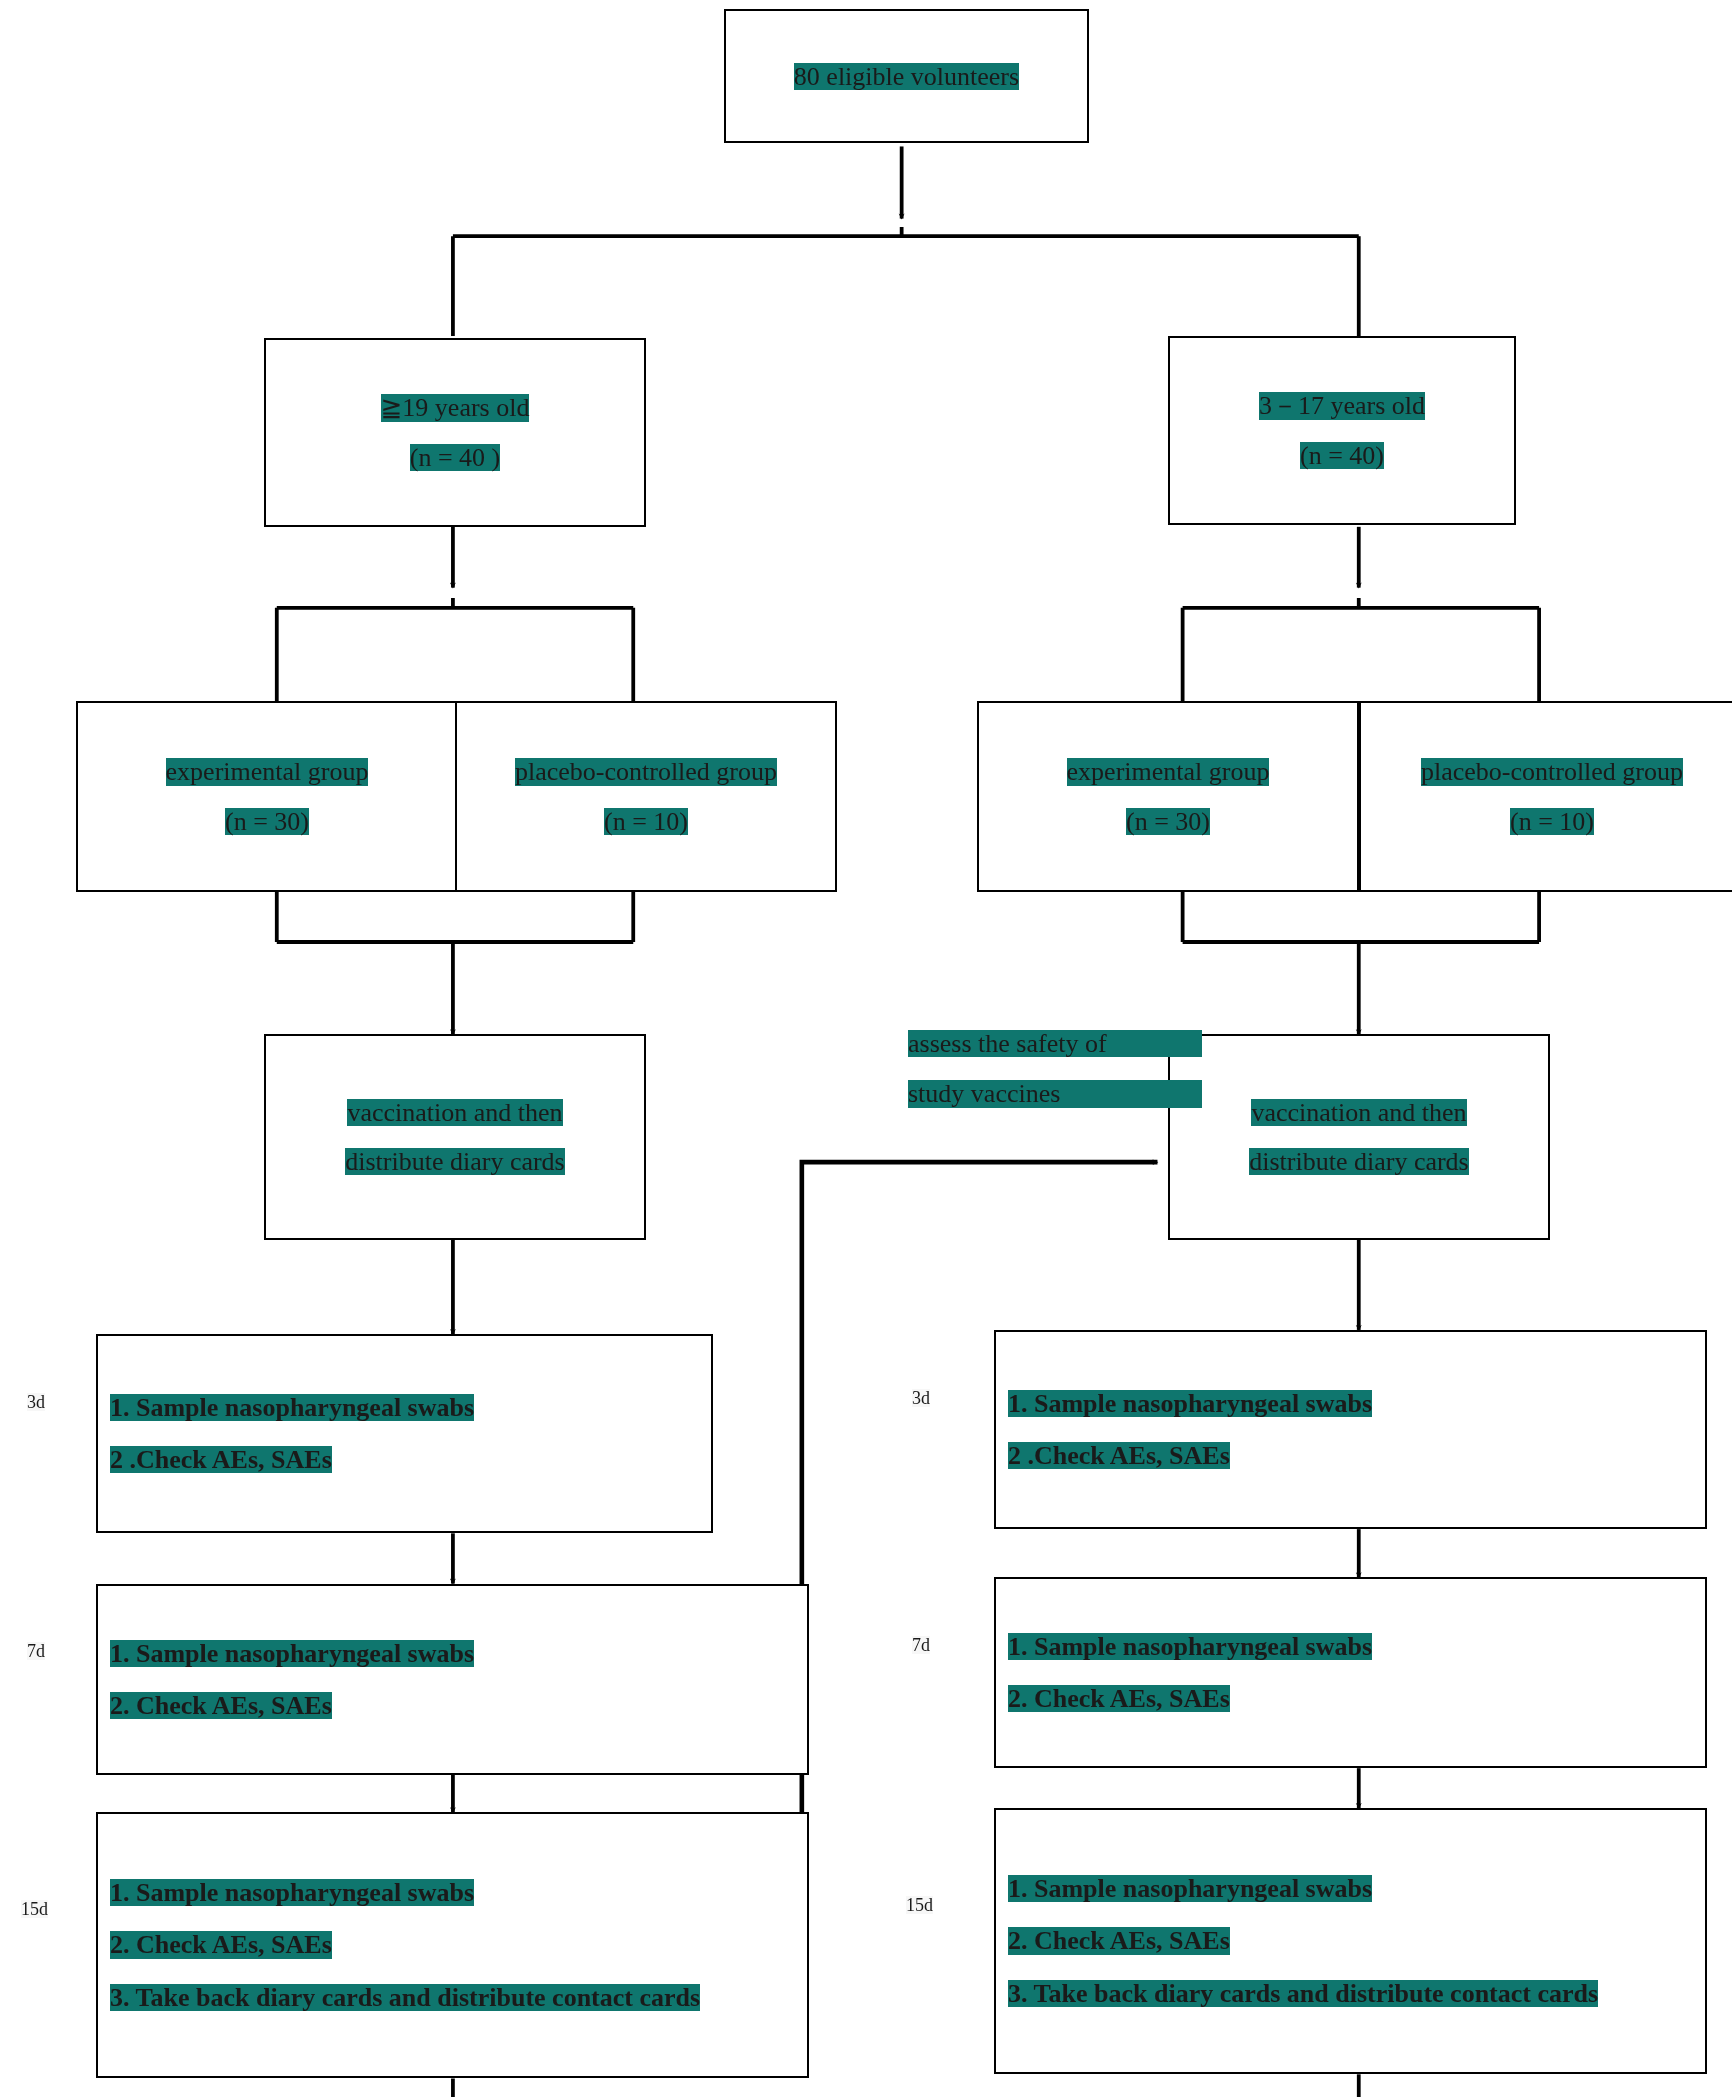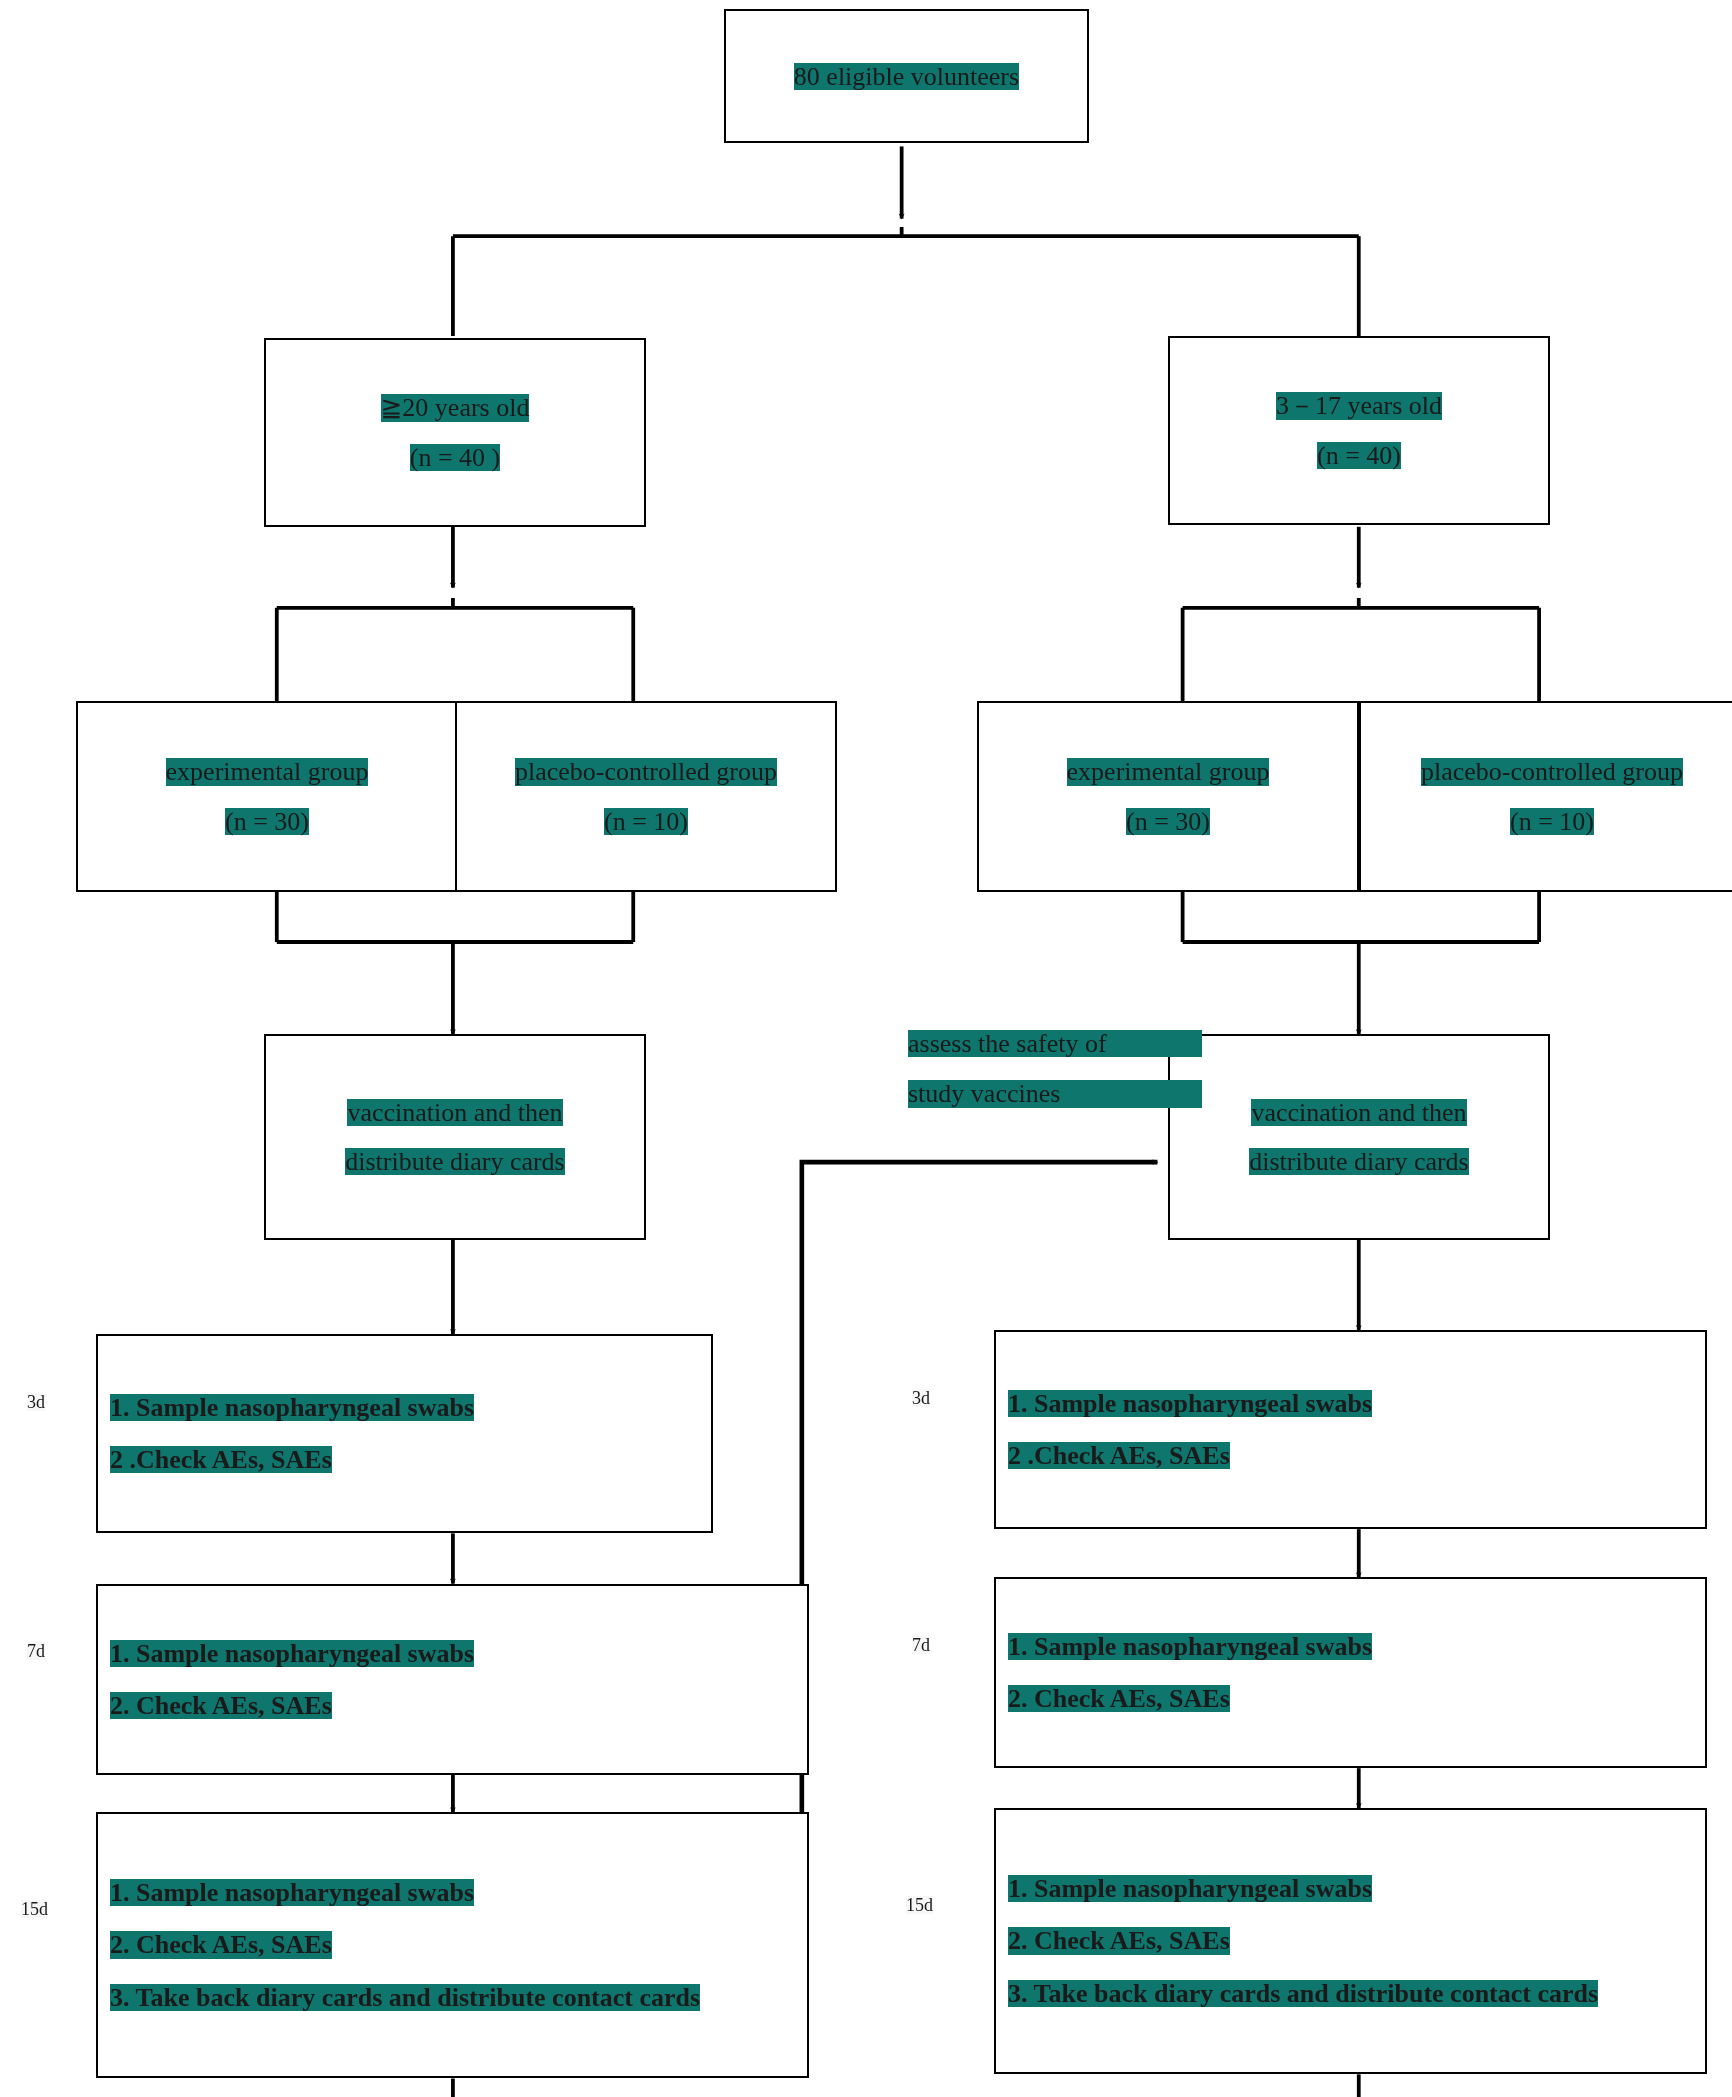--- a/index.html
+++ b/index.html
@@ -119,21 +119,21 @@
     <g stroke="#000000" fill="none" stroke-width="11">
       <path d="M1925,4650 L1912,4650 L1912,2770 L2760,2770" marker-end="url(#arrowhead)"></path>
     </g>
   </svg>
 
   <div class="node-box center" style="left:724px; top:9.2px; width:365px; height:134px;">
     <span class="line-txt">80 eligible volunteers</span>
   </div>
 
   <div class="node-box center" style="left:264px; top:338px; width:382px; height:189px;">
-    <span class="line-txt">≧20 years old</span>
+    <span class="line-txt">≧19 years old</span>
     <span class="line-txt">(n = 40 )</span>
   </div>
 
   <div class="node-box center" style="left:76px; top:701px; width:382px; height:191px;">
     <span class="line-txt">experimental group</span>
     <span class="line-txt">(n = 30)</span>
   </div>
 
   <div class="node-box center" style="left:455px; top:701px; width:382px; height:191px;">
     <span class="line-txt">placebo-controlled group</span>
@@ -157,21 +157,21 @@
     <span class="line-txt">2. Check AEs, SAEs</span>
   </div>
 
   <span class="side-label" style="left:21px; top:1900px;">15d</span>
   <div class="node-box listy" style="left:96px; top:1812px; width:713px; height:266px;">
     <span class="line-txt">1. Sample nasopharyngeal swabs</span>
     <span class="line-txt">2. Check AEs, SAEs</span>
     <span class="line-txt">3. Take back diary cards and distribute contact cards</span>
   </div>
 
-  <div class="node-box center" style="left:1168px; top:336px; width:382px; height:189px;">
+  <div class="node-box center" style="left:1168px; top:336px; width:348px; height:189px;">
     <span class="line-txt">3－17 years old</span>
     <span class="line-txt">(n = 40)</span>
   </div>
 
   <div class="node-box center" style="left:977px; top:701px; width:382px; height:191px;">
     <span class="line-txt">experimental group</span>
     <span class="line-txt">(n = 30)</span>
   </div>
 
   <div class="node-box center" style="left:1359px; top:701px; width:386px; height:191px;">

